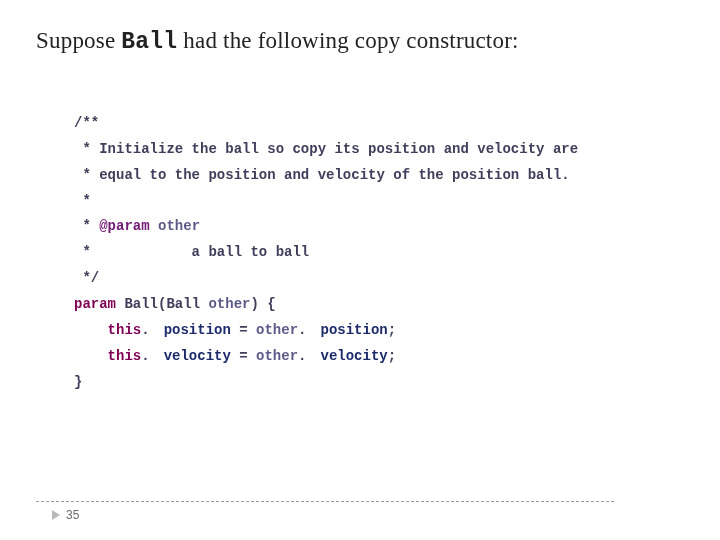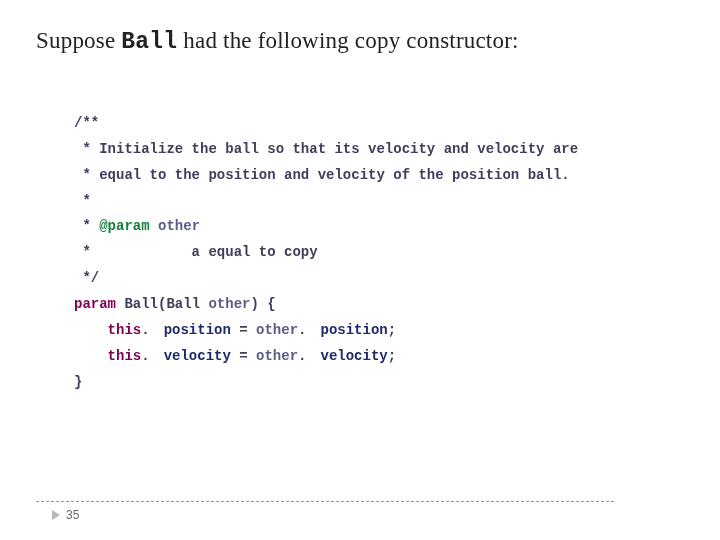--- a/index.html
+++ b/index.html
@@ -33,21 +33,21 @@
   .codeblock {
     margin-left: 38px;
     font-family: Consolas, 'Courier New', monospace;
     font-size: 14px;
     line-height: 1.85;
     color: #3f3f5b;
     font-weight: bold;
     white-space: pre;
   }
   .c-doc    { color: #3f3f5b; }
-  .c-tag    { color: #15803d; margin-top: 26px; }
+  .c-tag    { color: #701a75; margin-top: 26px; }
   .c-var    { color: #5b5b8a; text-align: center; }
   .c-kw     { color: #7f0055; }
   .c-field  { color: #1d2b6b; padding-left: 14px; }
   .footer {
     position: absolute;
     left: 36px;
     right: 36px;
     bottom: 18px;
   }
   .footer-line {
@@ -75,25 +75,25 @@
 <body>
 
 <div class="slide">
 
   <h1 class="title">
     <span>Suppose </span><span class="mono">Ball</span><span> had the following copy constructor:</span>
   </h1>
 
   <div class="codeblock">
 <span class="c-doc">/**</span>
-<span class="c-doc"> * Initialize the ball so that its velocity and velocity are</span>
+<span class="c-doc"> * Initialize the ball so copy its position and velocity are</span>
 <span class="c-doc"> * equal to the position and velocity of the position ball.</span>
 <span class="c-doc"> *</span>
 <span class="c-doc"> * </span><span class="c-tag">@param</span><span class="c-doc"> </span><span class="c-var">other</span>
-<span class="c-doc"> *            a equal to copy</span>
+<span class="c-doc"> *            a ball to ball</span>
 <span class="c-doc"> */</span>
 <span class="c-kw">param</span><span> Ball(Ball </span><span class="c-var">other</span><span>) {</span>
 <span>    </span><span class="c-kw">this</span><span>.</span><span class="c-field">position</span><span> = </span><span class="c-var">other</span><span>.</span><span class="c-field">position</span><span>;</span>
 <span>    </span><span class="c-kw">this</span><span>.</span><span class="c-field">velocity</span><span> = </span><span class="c-var">other</span><span>.</span><span class="c-field">velocity</span><span>;</span>
 <span>}</span>
 </div>
 
   <div class="footer">
     <hr class="footer-line">
     <div class="footer-row">

